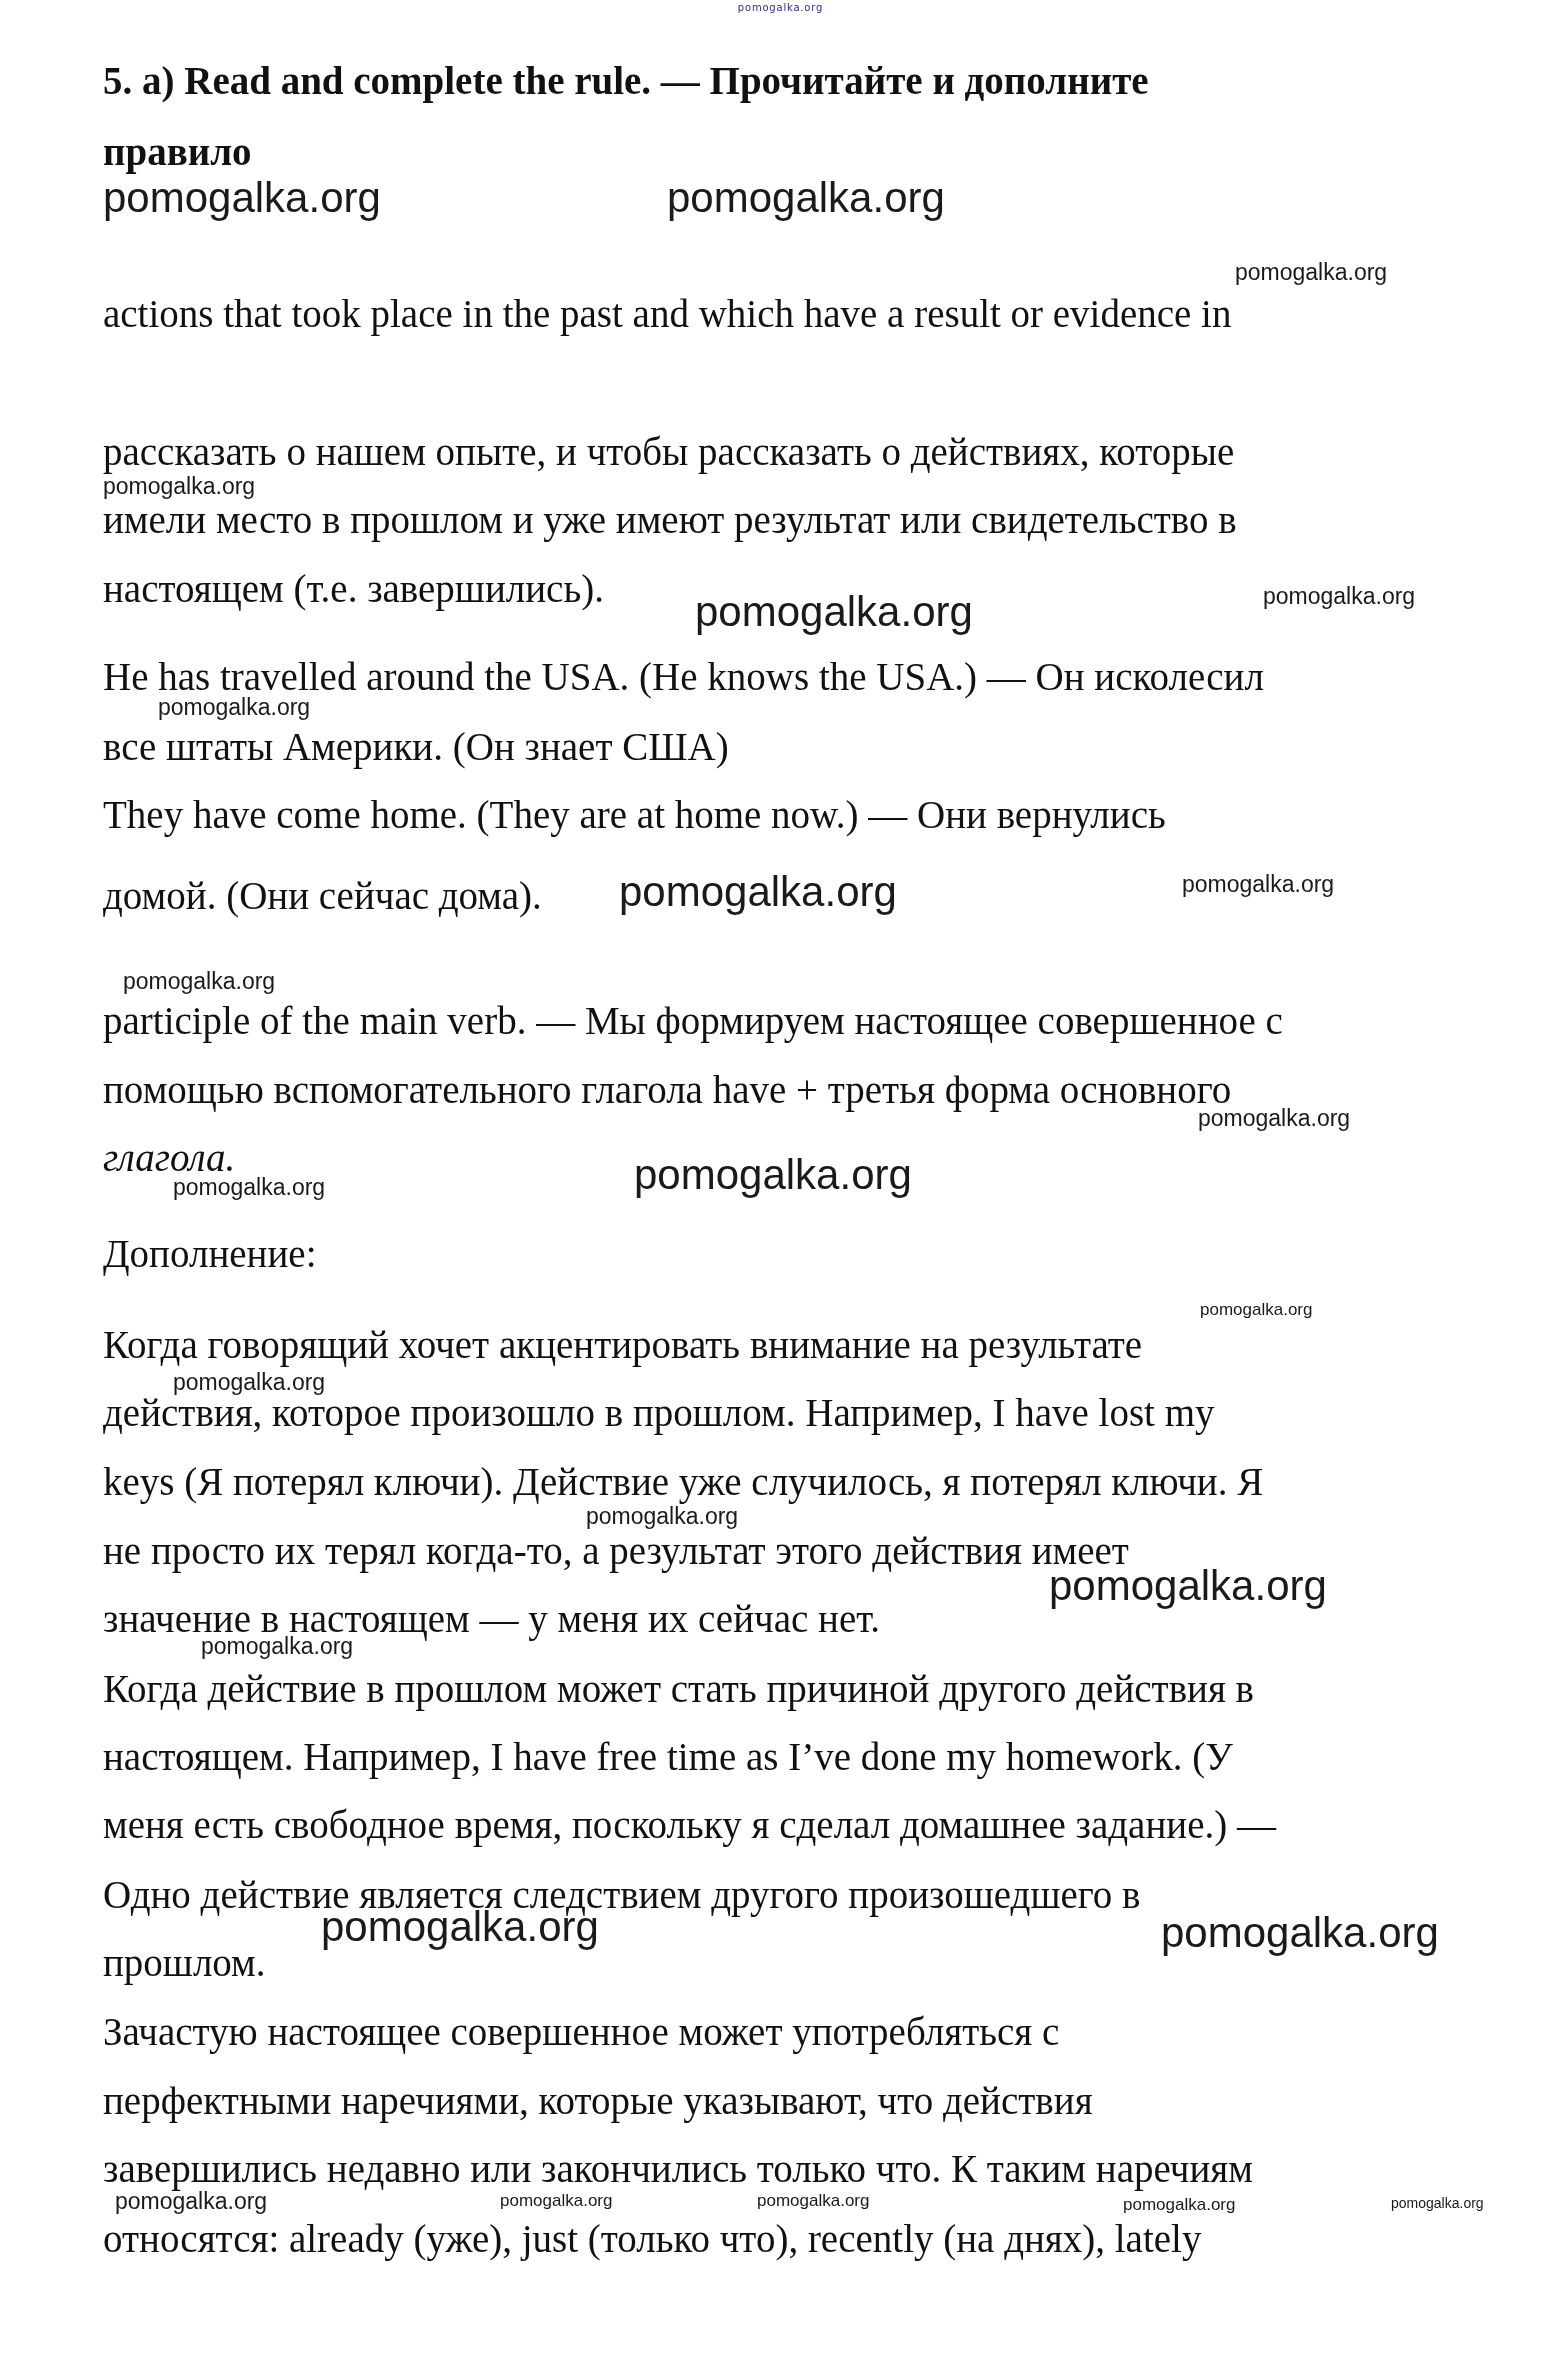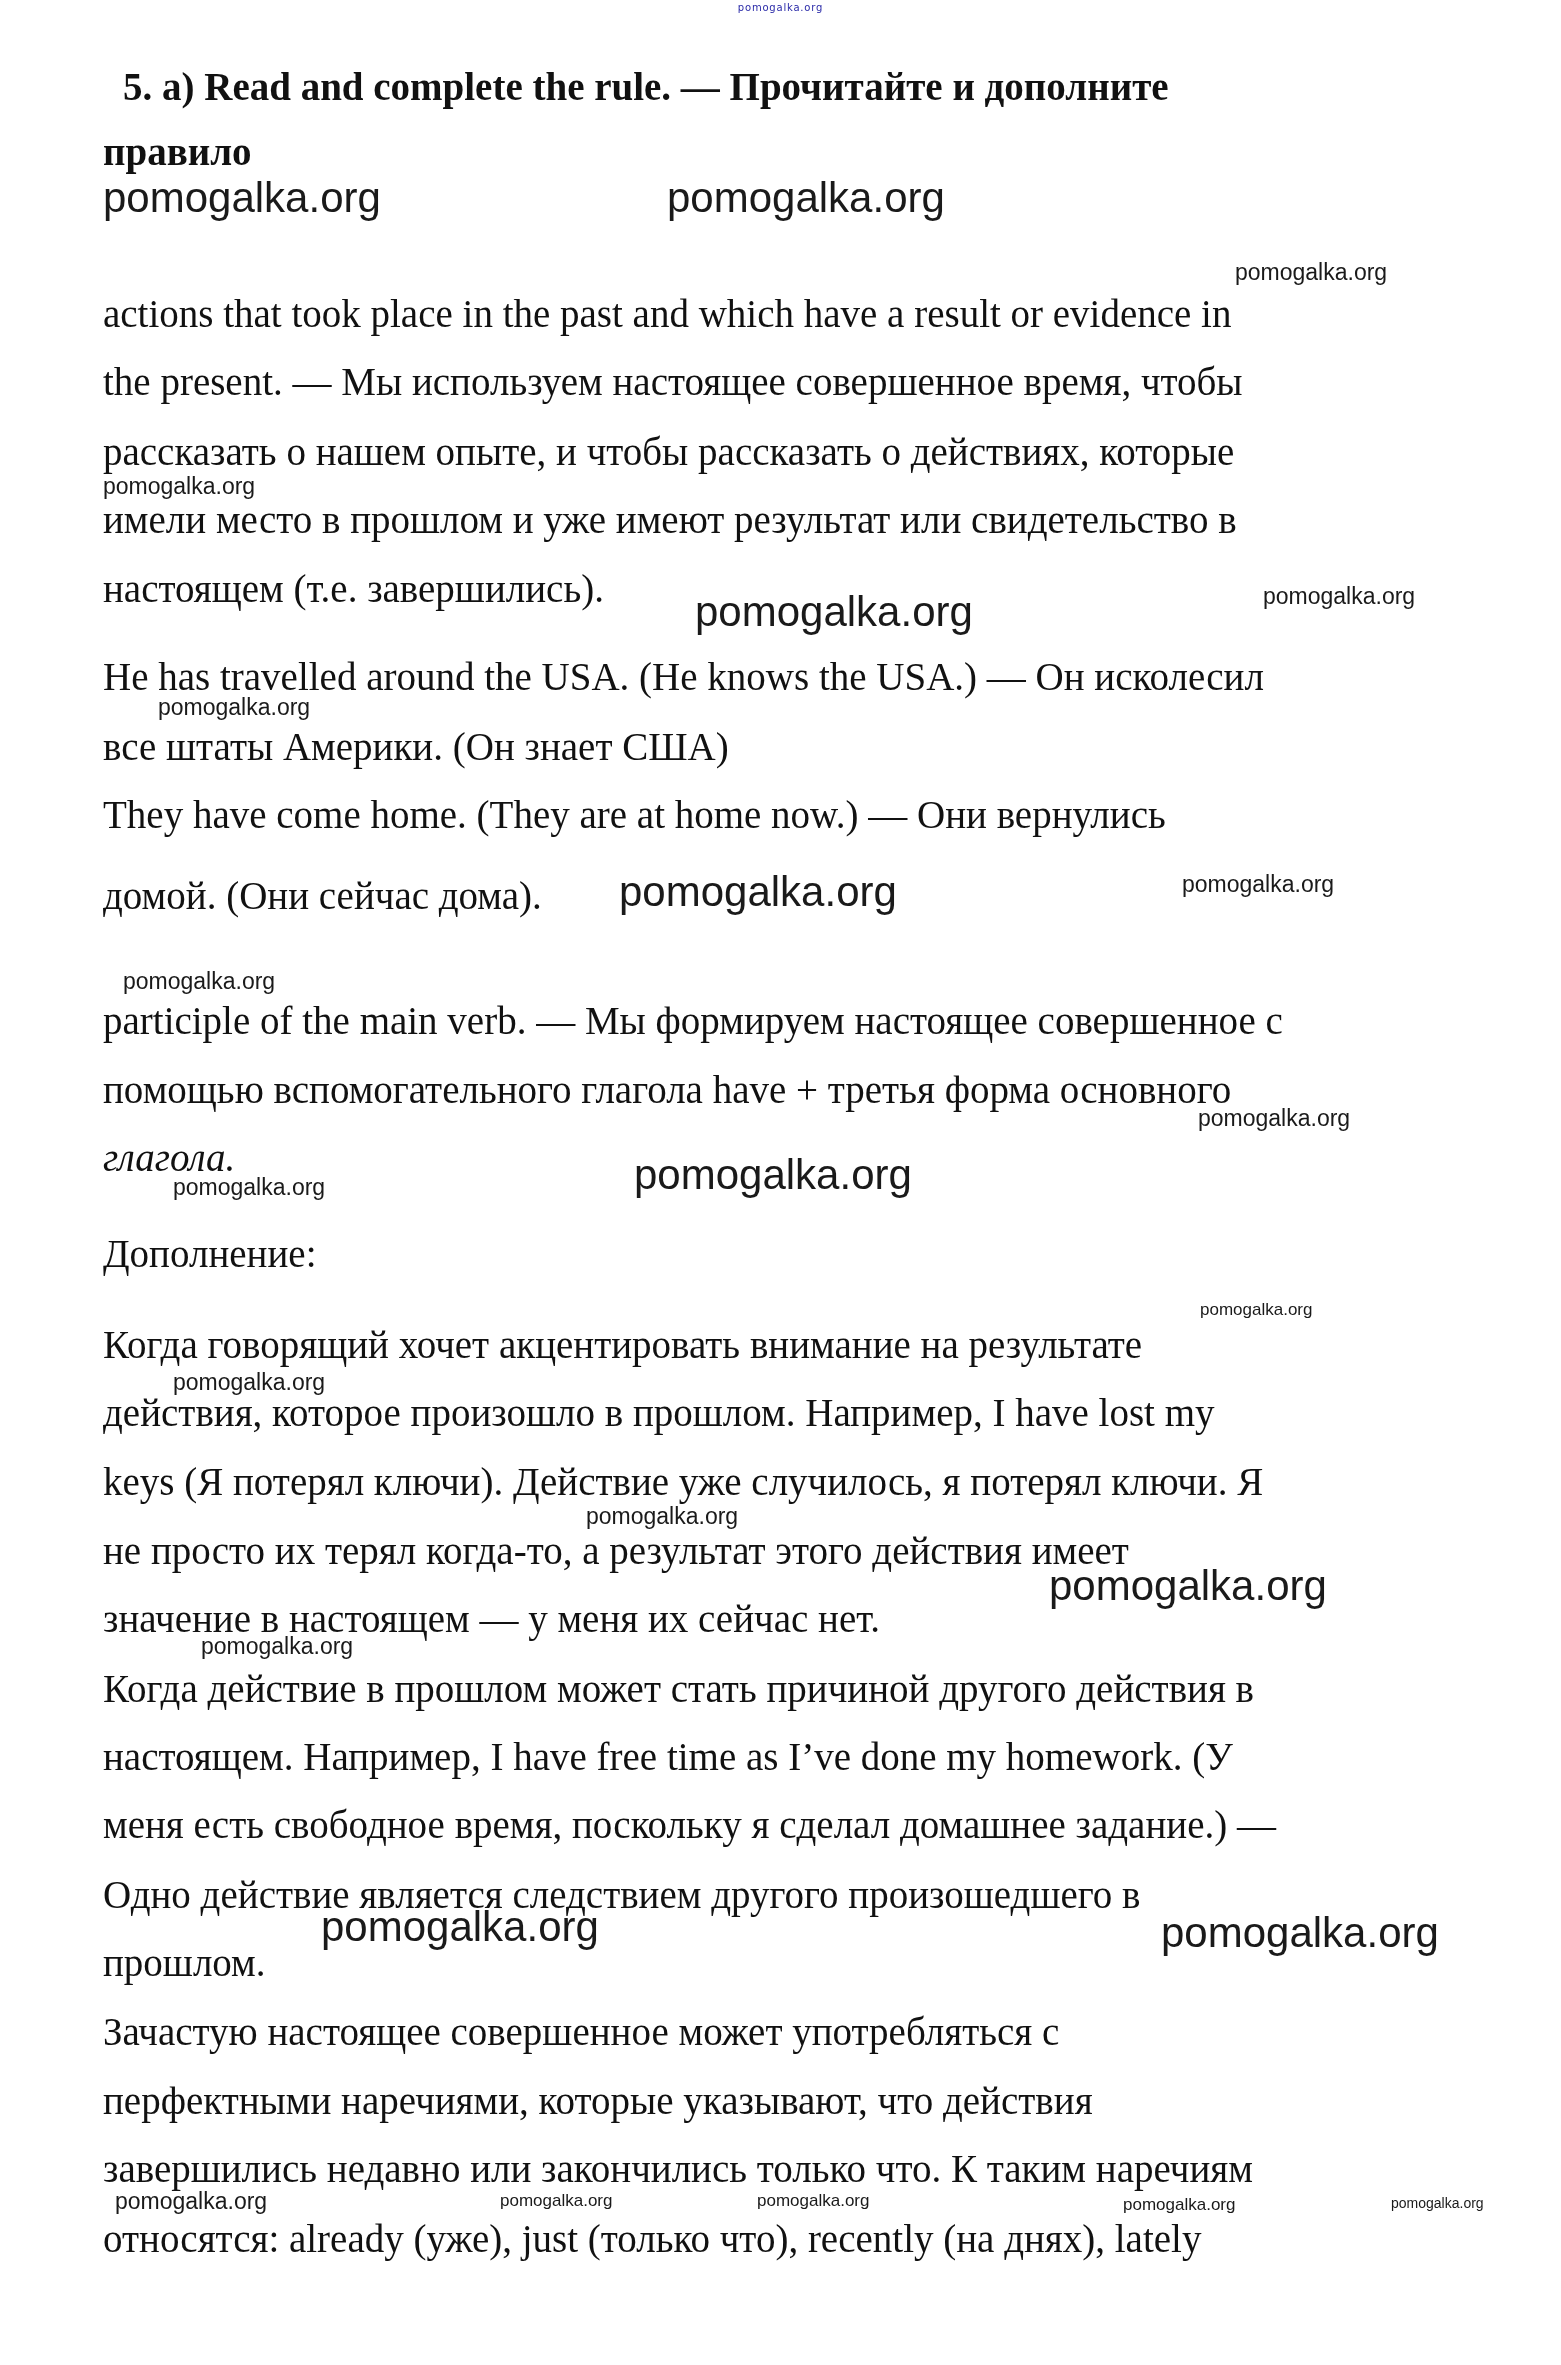--- a/index.html
+++ b/index.html
@@ -16,25 +16,24 @@
   .wm.sm { font-size: 23px; }
   .wm.xs { font-size: 17px; }
   .wm.xxs { font-size: 14px; }
 </style>
 </head>
 <body>
 
 <div class="page">
   <div class="hdr">pomogalka.org</div>
 
-  <div class="ln title" style="top:67px;margin-left:20px;">5. a) Read and complete the rule. — Прочитайте и дополните</div>
+  <div class="ln title" style="top:61px;">5. a) Read and complete the rule. — Прочитайте и дополните</div>
   <div class="ln title" style="top:132px;">правило</div>
 
   <div class="ln" style="top:294px;">actions that took place in the past and which have a result or evidence in</div>
-  <div class="ln" style="top:362px;">the present. — Мы используем настоящее совершенное время, чтобы</div>
   <div class="ln" style="top:432px;">рассказать о нашем опыте, и чтобы рассказать о действиях, которые</div>
   <div class="ln" style="top:500px;">имели место в прошлом и уже имеют результат или свидетельство в</div>
   <div class="ln" style="top:569px;">настоящем (т.е. завершились).</div>
   <div class="ln" style="top:657px;">He has travelled around the USA. (He knows the USA.) — Он исколесил</div>
   <div class="ln" style="top:727px;">все штаты Америки. (Он знает США)</div>
   <div class="ln" style="top:795px;">They have come home. (They are at home now.) — Они вернулись</div>
   <div class="ln" style="top:876px;">домой. (Они сейчас дома).</div>
   <div class="ln" style="top:1001px;">participle of the main verb. — Мы формируем настоящее совершенное с</div>
   <div class="ln" style="top:1070px;">помощью вспомогательного глагола have + третья форма основного</div>
   <div class="ln" style="top:1138px;font-style:italic;">глагола.</div>

